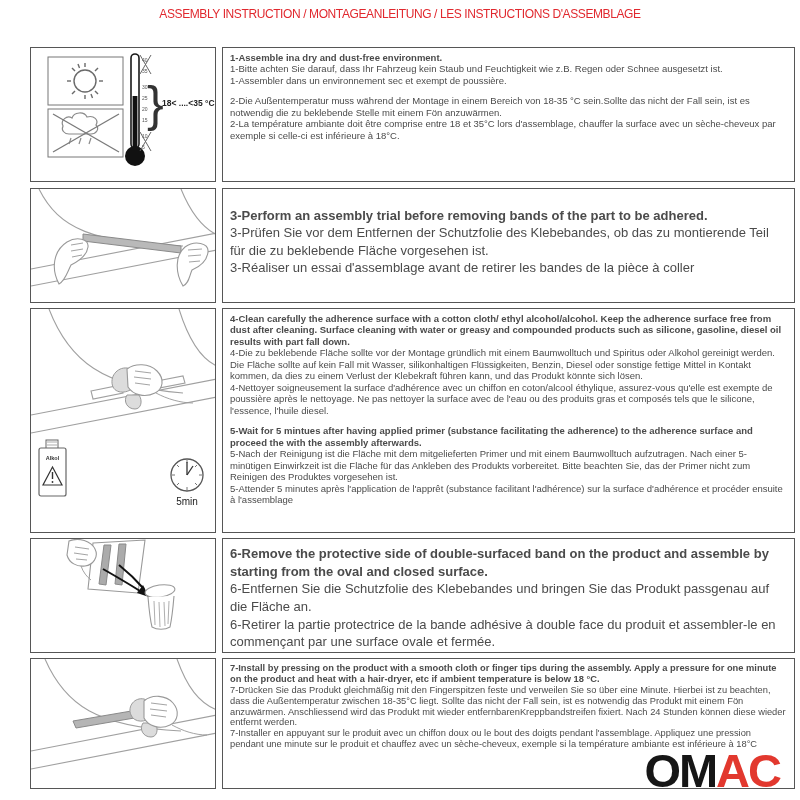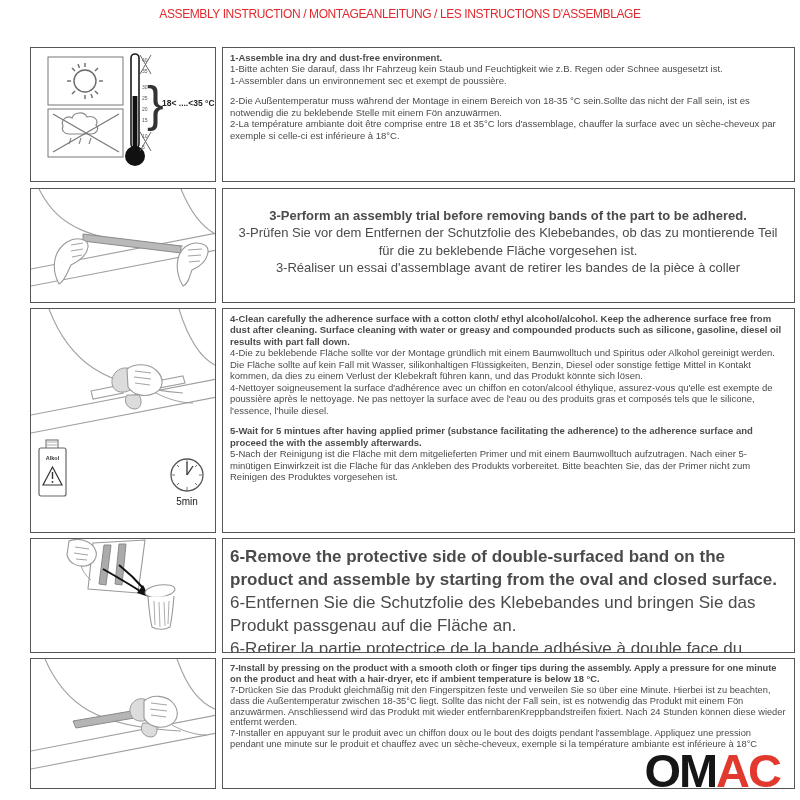--- a/index.html
+++ b/index.html
@@ -28,22 +28,22 @@
   .r3{height:225px;margin-bottom:5px;}
   .r4{height:115px;margin-bottom:5px;}
   .r5{height:131px;}
   .cell{border:1px solid var(--border);background:#fff;box-sizing:border-box;}
   .cell-img{flex:0 0 186px;overflow:hidden;}
   .cell-text{flex:1;padding:4px 8px 0 7px;overflow:hidden;}
   .cell-text p{margin:0;color:var(--txt);}
   .small p{font-size:9.5px;line-height:1.21;}
   .tiny p{font-size:9.3px;line-height:1.17;}
   .large13 p{font-size:13px;line-height:1.34;}
-  .large13{padding-top:18px;text-align:center;}
-  .large12 p{font-size:17px;line-height:1.36;}
+  .large13{padding-top:18px;}
+  .large12 p{font-size:13px;line-height:1.36;}
   .large12{padding-top:6px;}
   .b{font-weight:bold;color:var(--txt-bold);}
   .gap{height:9px;}
   svg{display:block;}
   .logo{
     position:absolute;right:20px;bottom:6px;line-height:1;
     font-weight:800;font-size:47px;letter-spacing:-2px;white-space:nowrap;
     font-family:"Liberation Sans",sans-serif;
   }
   .logo .lg-black{color:#161616;}
@@ -208,20 +208,21 @@
         </g>
       </svg>
     </div>
     <div class="cell cell-text small">
       <p class="b">4-Clean carefully the adherence surface with a cotton cloth/ ethyl alcohol/alcohol. Keep the adherence surface free from dust after cleaning. Surface cleaning with water or greasy and compounded products such as silicone, gasoline, diesel oil results with part fall down.</p>
       <p>4-Die zu beklebende Fläche sollte vor der Montage gründlich mit einem Baumwolltuch und Spiritus oder Alkohol gereinigt werden. Die Fläche sollte auf kein Fall mit Wasser, silikonhaltigen Flüssigkeiten, Benzin, Diesel oder sonstige fettige Mittel in Kontakt kommen, da dies zu einem Verlust der Klebekraft führen kann, und das Produkt könnte sich lösen.</p>
       <p>4-Nettoyer soigneusement la surface d'adhérence avec un chiffon en coton/alcool éthylique, assurez-vous qu'elle est exempte de poussière après le nettoyage. Ne pas nettoyer la surface avec de l'eau ou des produits gras et composés tels que le silicone, l'essence, l'huile diesel.</p>
       <p class="gap"></p>
       <p class="b">5-Wait for 5 mintues after having applied primer (substance facilitating the adherence) to the adherence surface and proceed the with the assembly afterwards.</p>
       <p>5-Nach der Reinigung ist die Fläche mit dem mitgelieferten Primer und mit einem Baumwolltuch aufzutragen. Nach einer 5-minütigen Einwirkzeit ist die Fläche für das Ankleben des Produkts vorbereitet. Bitte beachten Sie, das der Primer nicht zum Reinigen des Produktes vorgesehen ist.</p>
+      <p>5-Attender 5 minutes après l'application de l'apprêt (substance facilitant l'adhérence) sur la surface d'adhérence et procéder ensuite à l'assemblage</p>
     </div>
   </div>
 
   <div class="row r4">
     <div class="cell cell-img">
       <svg width="186" height="113" viewBox="0 0 186 113">
 
         <polygon points="62,4 114,1 107,54 57,50" fill="#fff" stroke="#999" stroke-width="1.1"></polygon>
         <polygon points="73,6 80,6 75,46 68,45" fill="#ababab" stroke="#8a8a8a"></polygon>
         <polygon points="88,5 95,5 91,46 84,45" fill="#ababab" stroke="#8a8a8a"></polygon>

